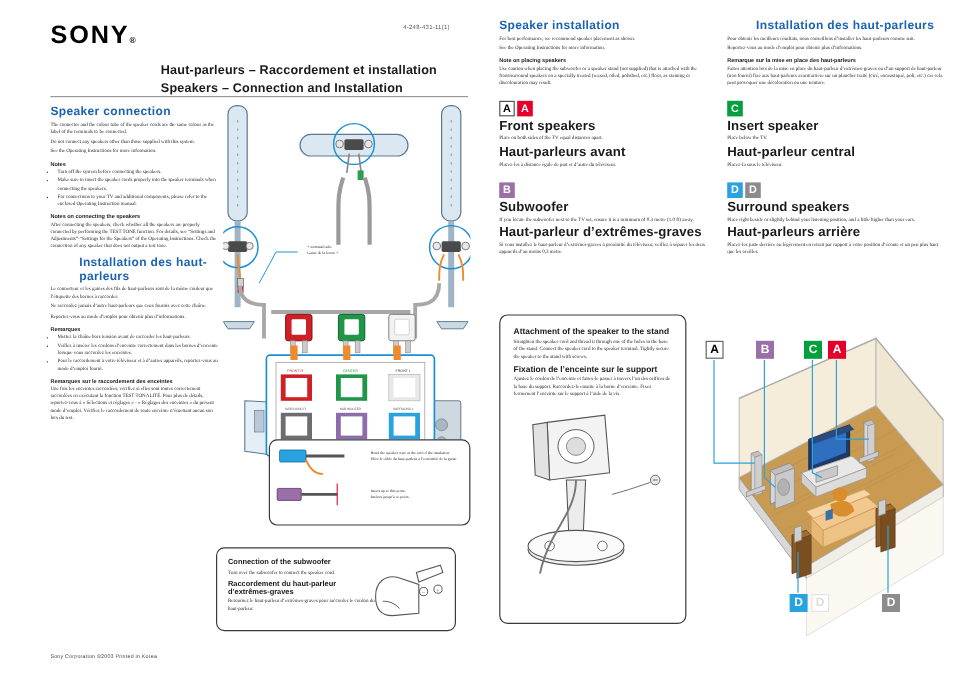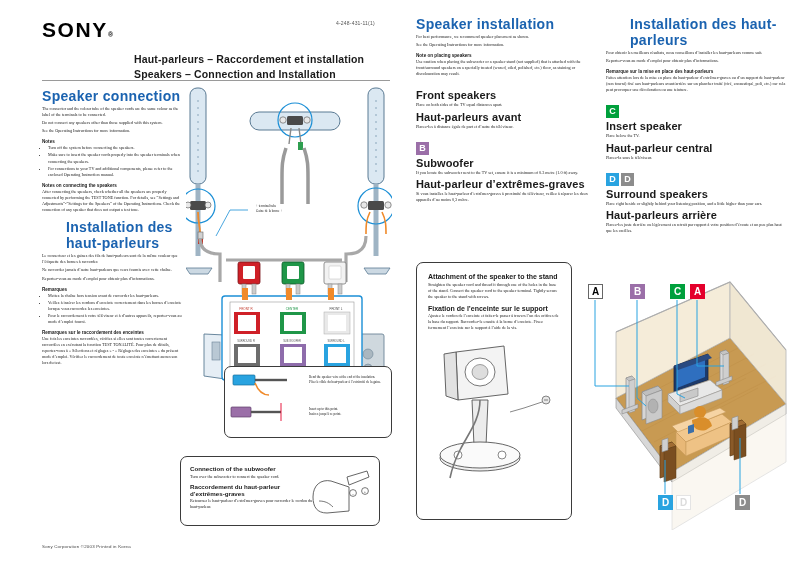--- a/index.html
+++ b/index.html
@@ -34,21 +34,21 @@
     position: absolute; left: 134px; top: 52px;
     font-weight: bold; font-size: 10.5px; line-height: 1.45; letter-spacing: .15px;
   }
   .hdr-rule {
     position: absolute; left: 42px; top: 80px; width: 348px; height: 1px;
     background: #9a9a9a;
   }
 
   
   h2.sec {
-    color: #1b63b0; font-size: 14px; font-weight: bold;
+    color: #1b63b0; font-size: 10px; font-weight: bold;
     margin: 0 0 2px 0; letter-spacing: .3px;
   }
   h2.sec.fr { color: #1b63b0; padding-left: 24px; }
   h3.sub { font-size: 4.6px; font-weight: bold; margin: 5px 0 1px 0; }
   p.body { font-size: 4.2px; line-height: 1.45; margin: 0 0 2px 0;
            font-family: "Liberation Serif", serif; }
   ul.body { font-size: 4.2px; line-height: 1.45; margin: 0 0 2px 0;
             padding-left: 6px; font-family: "Liberation Serif", serif; }
   ul.body li { margin-bottom: 1px; }
 
@@ -330,20 +330,23 @@
   </div>
 
   <div class="col3">
     <h2 class="sec">Speaker installation</h2>
     <p class="body">For best performance, we recommend speaker placement as shown.</p>
     <p class="body">See the Operating Instructions for more information.</p>
     <h3 class="sub">Note on placing speakers</h3>
     <p class="body">Use caution when placing the subwoofer or a speaker stand (not supplied) that is attached with the front/surround speakers on a specially treated (waxed, oiled, polished, etc.) floor, as staining or discolouration may result.</p>
 
     <div style="margin-top:12px">
+      <div class="badgerow">
+        <span class="badge wh">A</span><span class="badge red">A</span>
+      </div>
       <div class="itemhead">Front speakers</div>
       <p class="body">Place on both sides of the TV equal distances apart.</p>
       <div class="itemhead">Haut-parleurs avant</div>
       <p class="body">Placez-les à distance égale de part et d’autre du téléviseur.</p>
     </div>
 
     <div style="margin-top:12px">
       <div class="badgerow">
         <span class="badge purple">B</span>
       </div>

